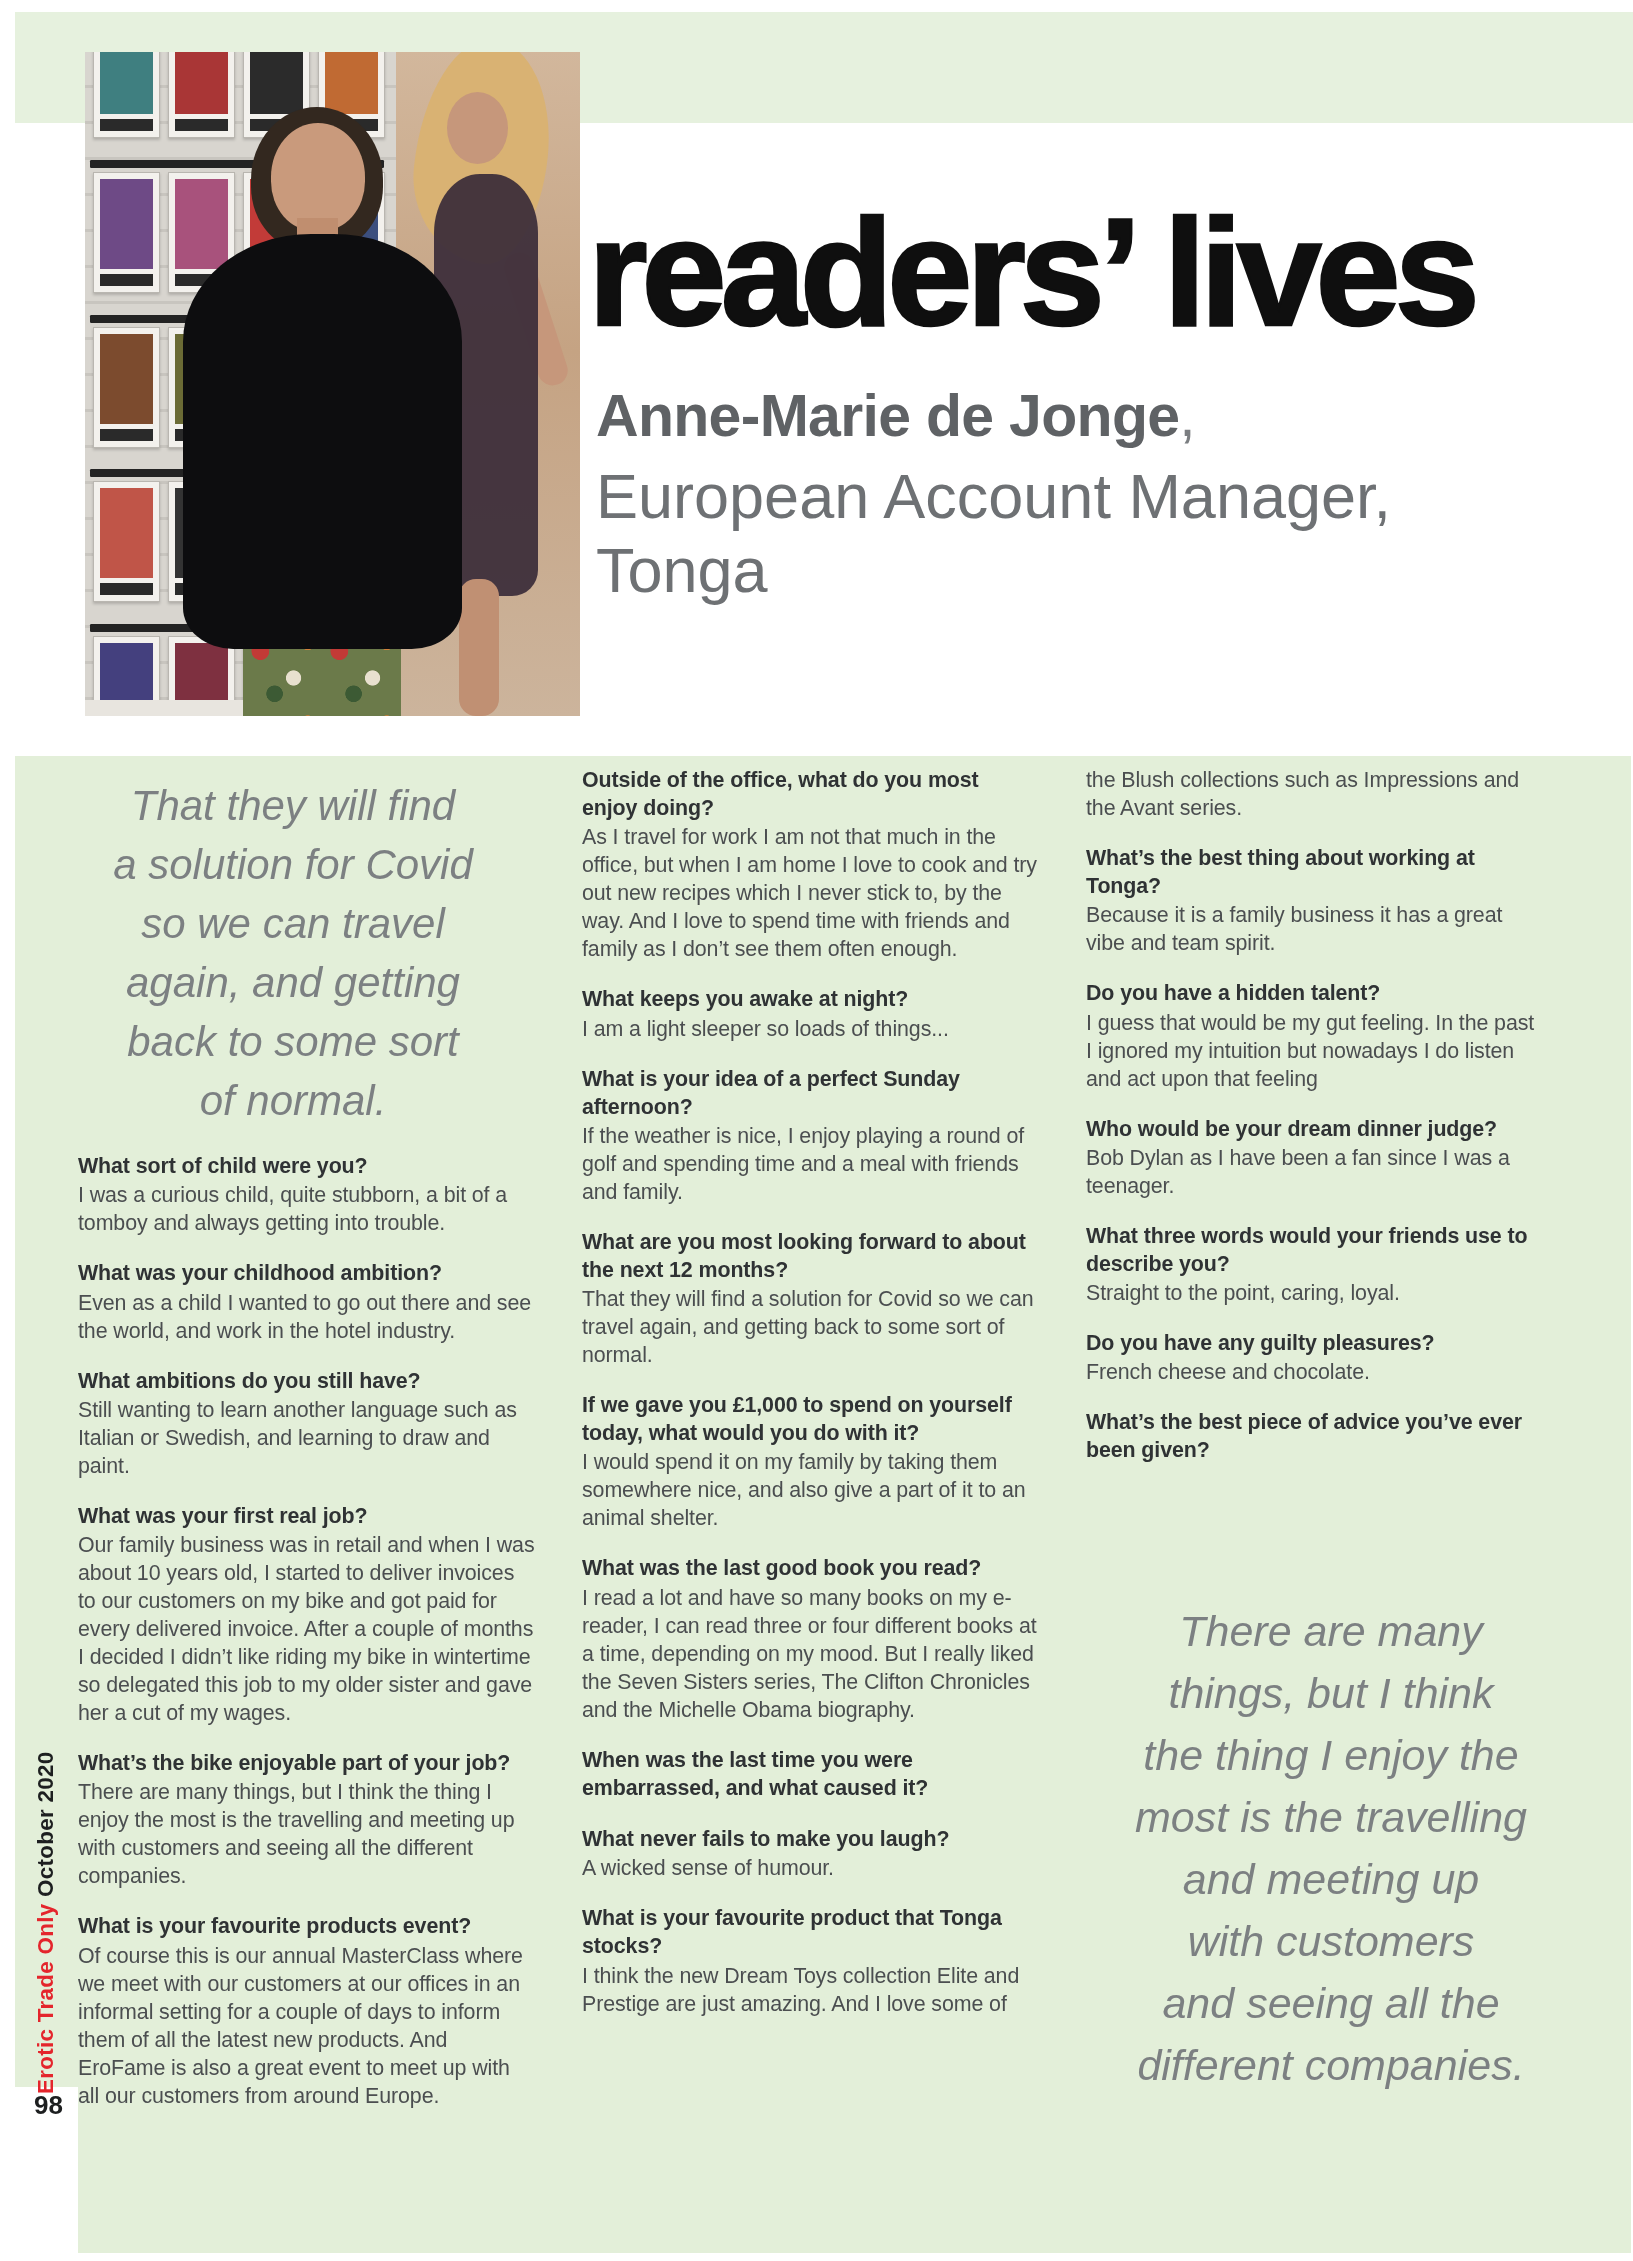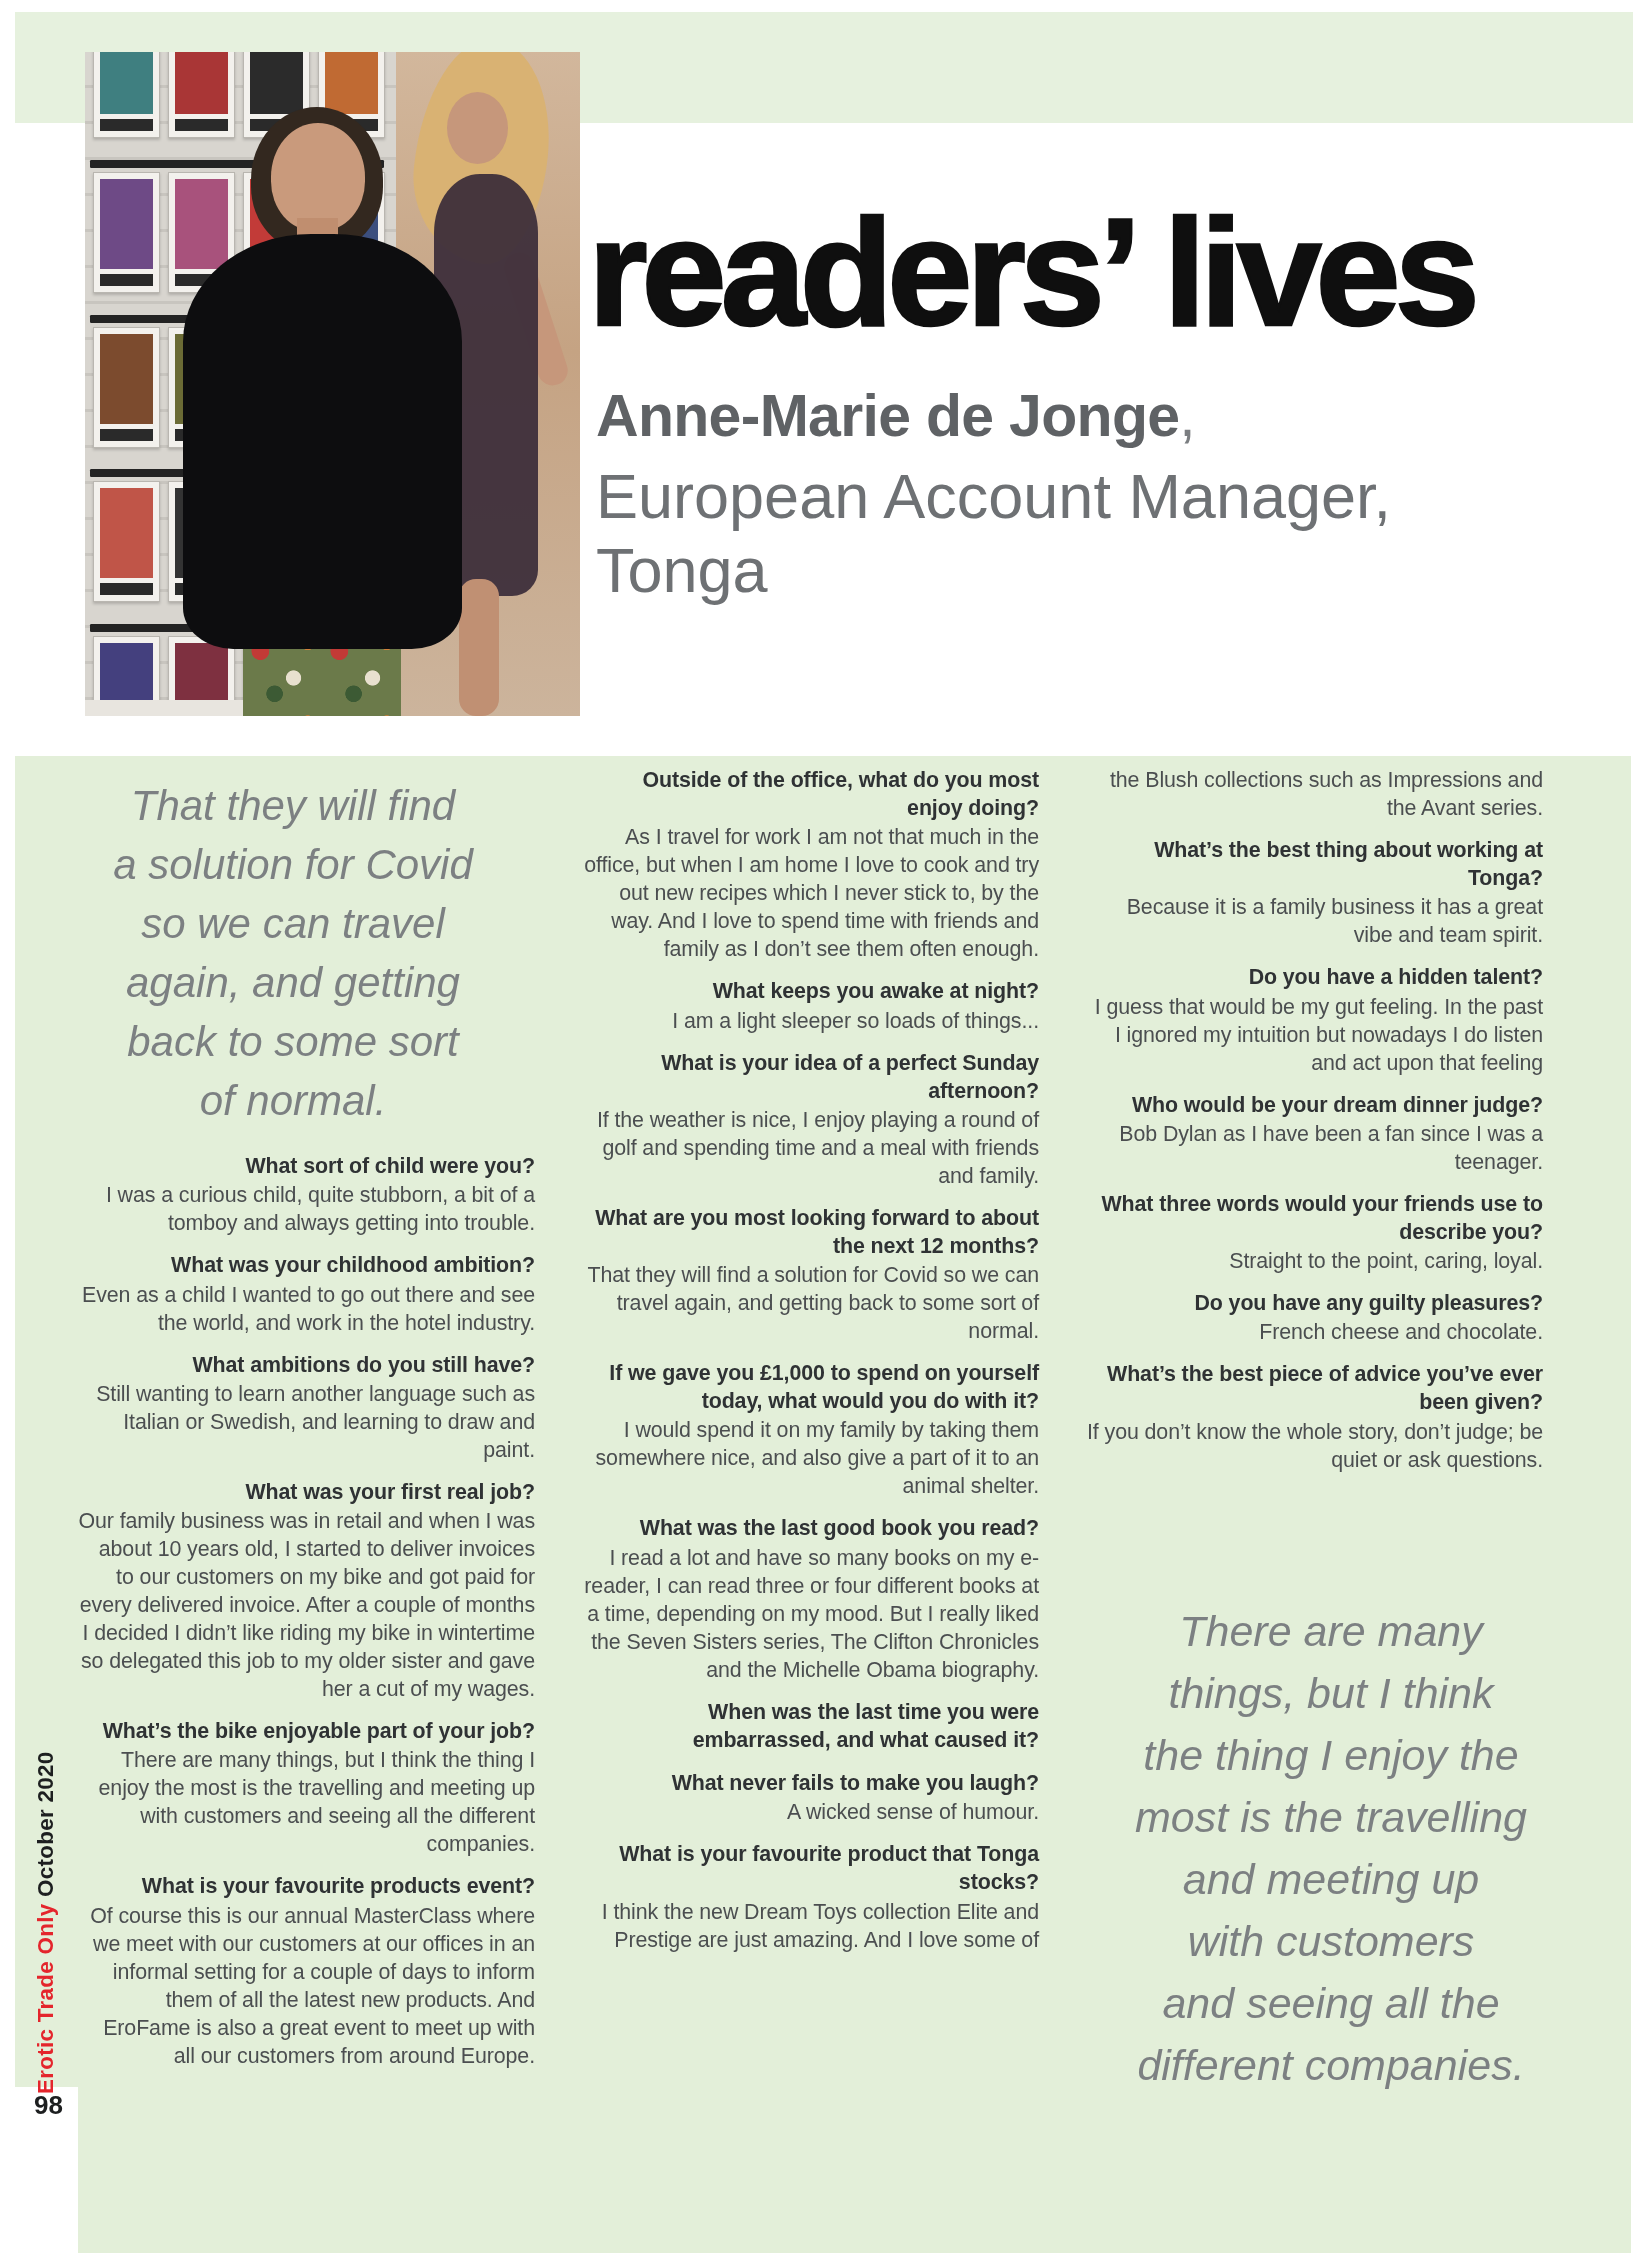--- a/index.html
+++ b/index.html
@@ -54,22 +54,22 @@
                       #6b7a4a;
            background-size:79px 79px;}
   .floor{position:absolute;left:0;bottom:0;width:311px;height:16px;background:#e8e5df;}
 
   
   .pq{font-style:italic;color:#7c8082;text-align:center;white-space:pre-line;font-weight:400;}
   .pq-top{position:absolute;left:58px;top:776px;width:470px;font-size:42px;line-height:59px;}
   .pq-bottom{position:absolute;left:1040px;top:1600px;width:582px;font-size:43px;line-height:62px;}
 
   
-  .col{position:absolute;width:457px;display:flex;flex-direction:column;gap:14px;
-       font-size:21.4px;line-height:28px;letter-spacing:-0.1px;color:#4b4e50;text-align:right;}
+  .col{position:absolute;width:457px;display:flex;flex-direction:column;gap:22px;
+       font-size:21.4px;line-height:28px;letter-spacing:-0.1px;color:#4b4e50;}
   .col-left{left:78px;top:1152px;}
   .col-mid{left:582px;top:766px;}
   .col-right{left:1086px;top:766px;}
   .qa .q{font-weight:700;color:#2f3234;margin-bottom:1.3px;}
 
   
   .sidebar{position:absolute;left:33px;top:1830px;height:264px;writing-mode:vertical-rl;
            transform:rotate(180deg);font-size:22.4px;font-weight:700;letter-spacing:0.3px;white-space:nowrap;}
   .sidebar .red{color:#e4252c;}
   .sidebar .black{color:#1d1f20;}
@@ -266,21 +266,20 @@
         <div class="a">Straight to the point, caring, loyal.</div>
       </div>
 
       <div class="qa">
         <div class="q">Do you have any guilty pleasures?</div>
         <div class="a">French cheese and chocolate.</div>
       </div>
 
       <div class="qa">
         <div class="q">What’s the best piece of advice you’ve ever been given?</div>
-        <div class="a">If you don’t know the whole story, don’t judge; be quiet or ask questions.</div>
       </div>
     </div>
 
   <div class="sidebar">
     <span class="red">Erotic Trade Only</span><span> </span><span class="black">October 2020</span>
   </div>
   <div class="page-number">98</div>
 
 </div>
 

